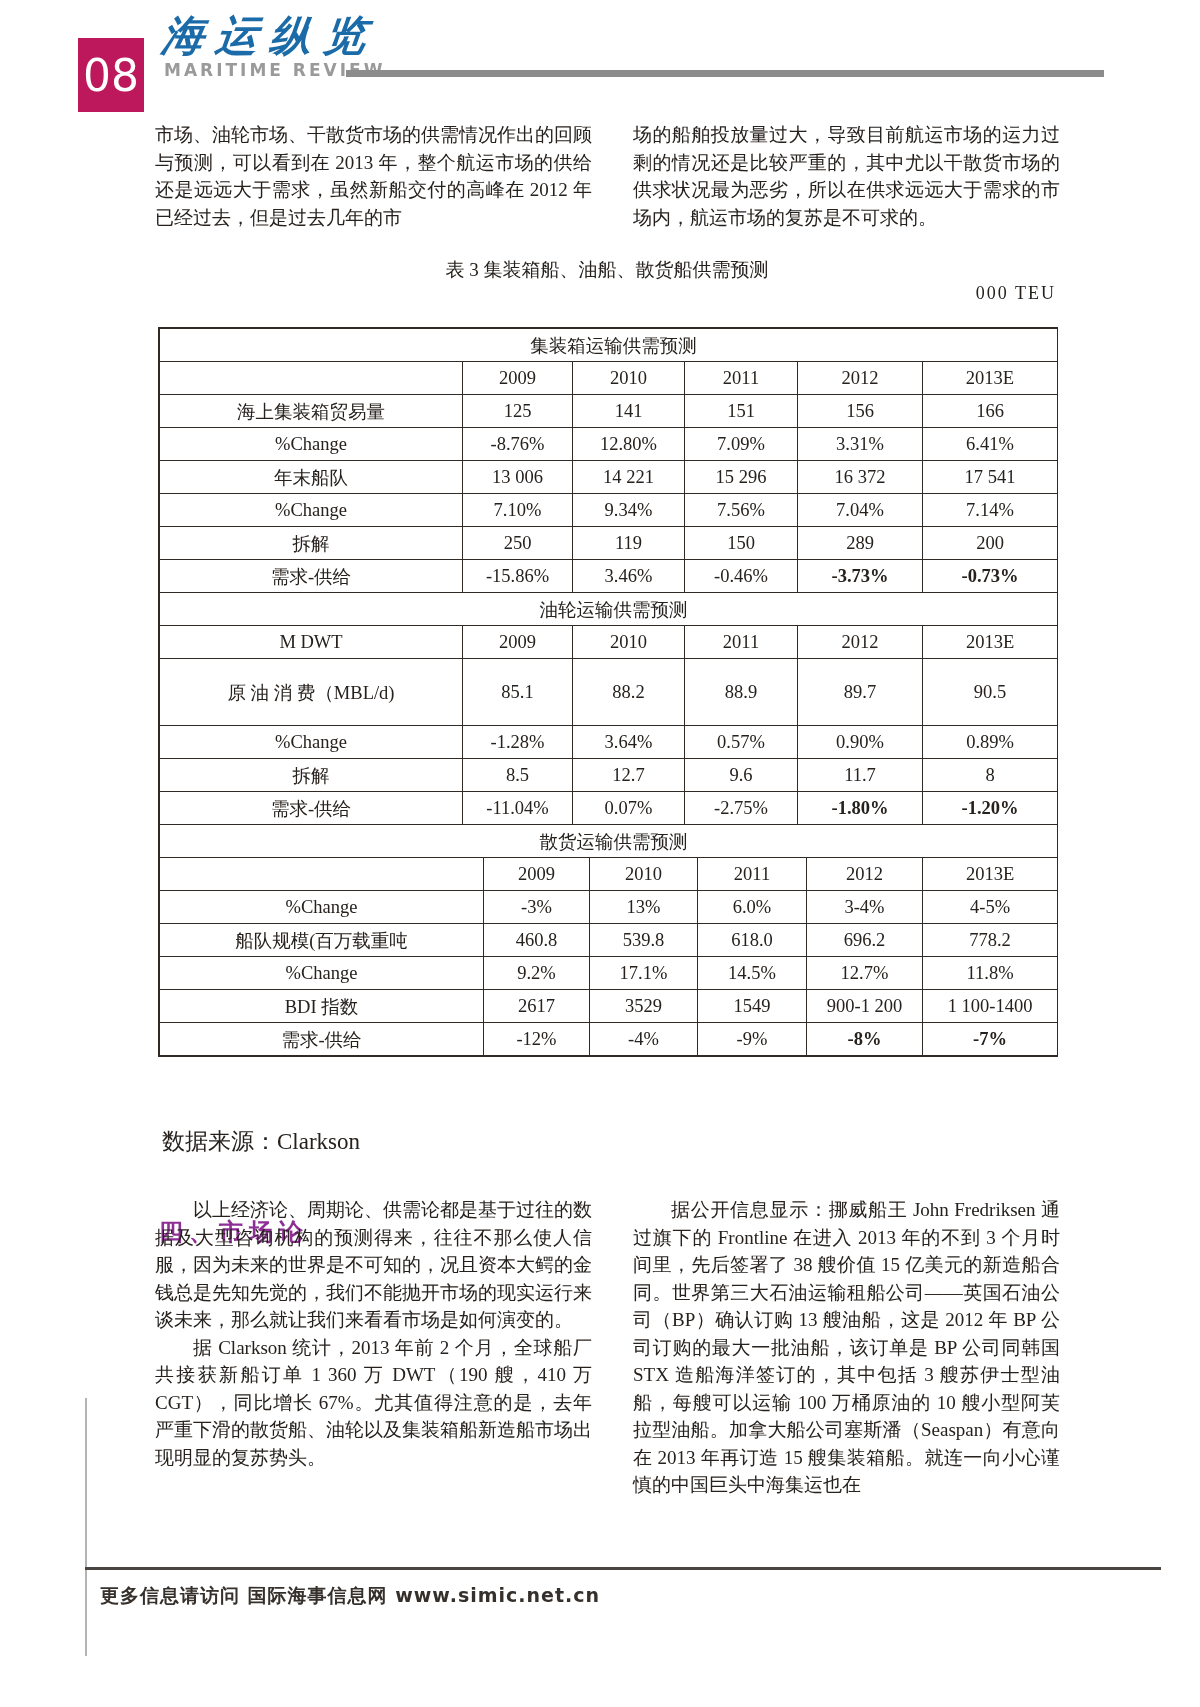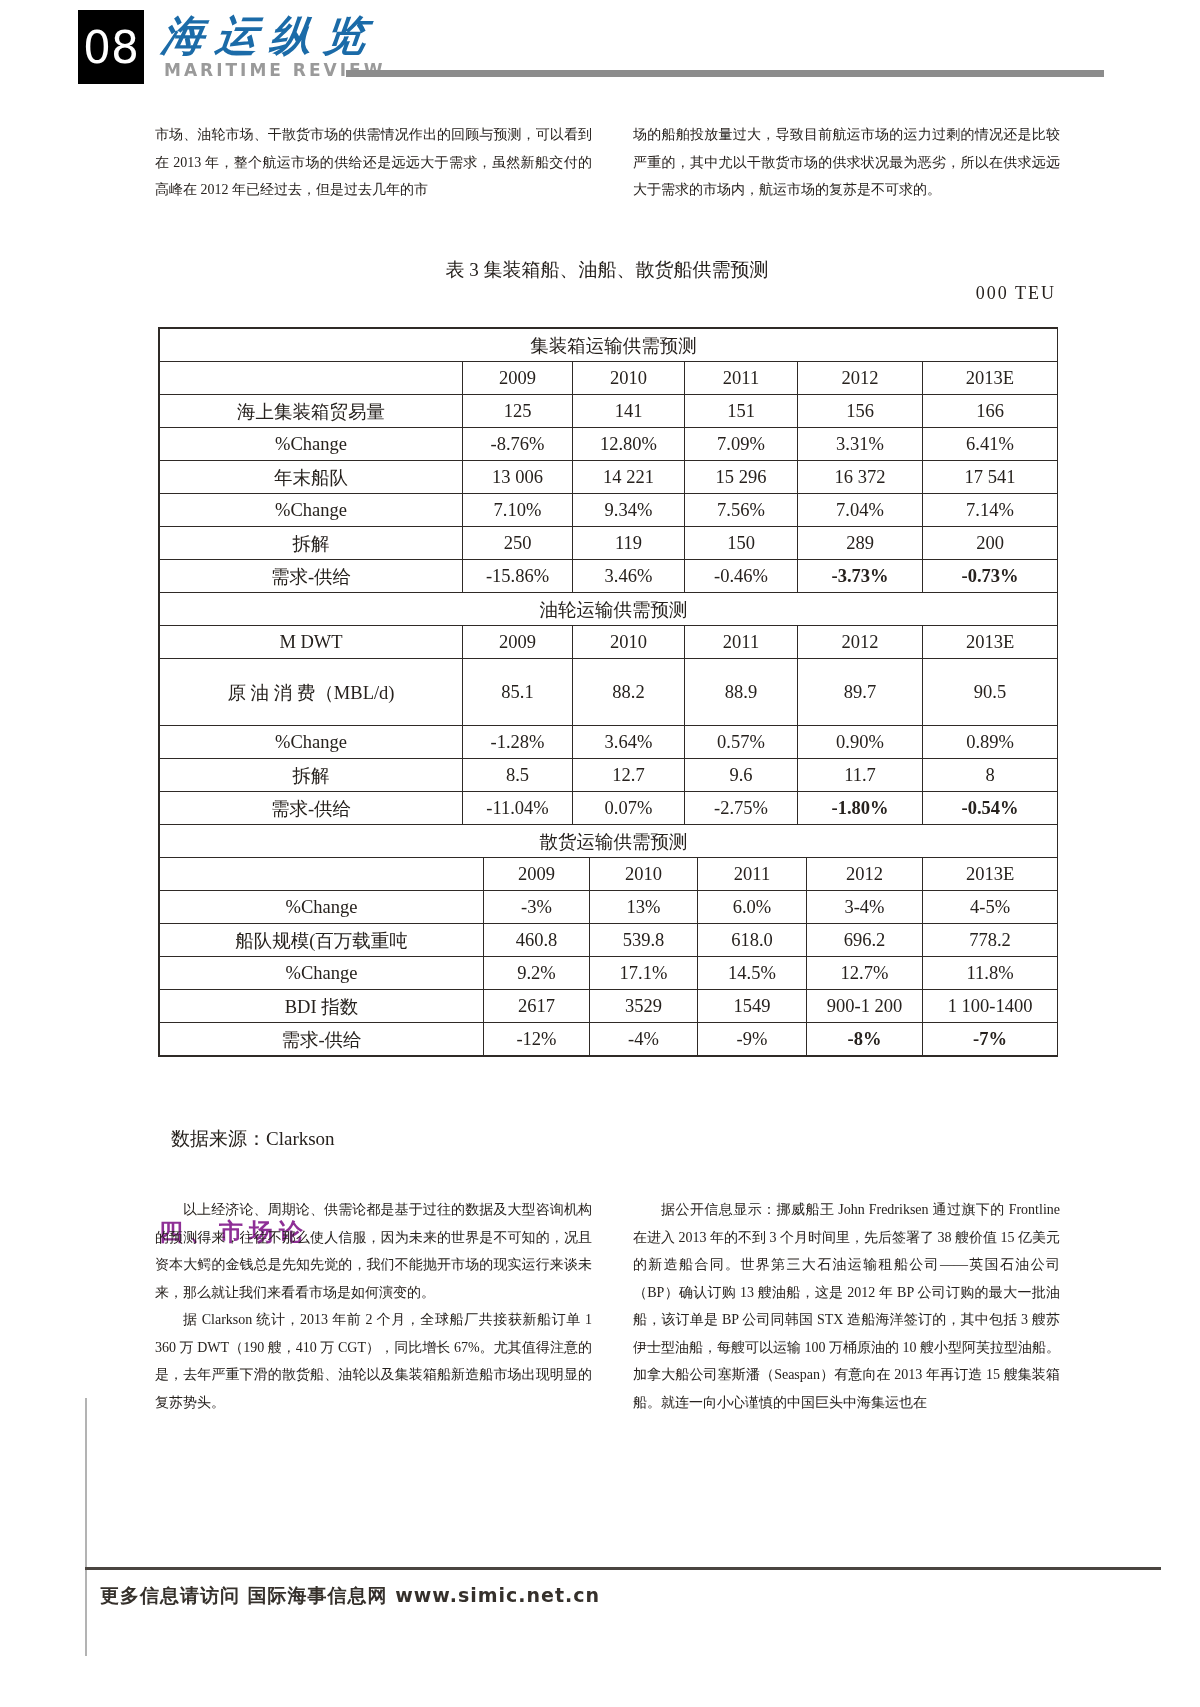--- a/index.html
+++ b/index.html
@@ -30,59 +30,59 @@
     color:#9a9a9a;font-family:"DejaVu Sans","Liberation Sans",sans-serif;
     font-size:17px;letter-spacing:3px;font-weight:bold;
   }
   .header-bar{position:absolute;left:346px;top:70px;width:758px;height:7px;background:#8c8c8c;}
   
   .cols{position:absolute;left:155px;width:905px;}
   .cols::after{content:"";display:block;clear:both;}
   .colL{float:left;width:437px;}
   .colR{float:right;width:427px;}
   .cols p{
-    margin:0;font-size:14px;line-height:27.5px;text-align:justify;
+    margin:0;font-size:19px;line-height:27.5px;text-align:justify;
   }
   .intro{top:121px;}
   .bodytext{top:1196px;}
   .bodytext p.ind{text-indent:2em;}
   
   .tbl-caption{position:absolute;left:158px;top:257px;width:898px;text-align:center;font-size:19px;}
   .tbl-unit{position:absolute;left:158px;top:283px;width:898px;text-align:right;font-size:18px;letter-spacing:2px;}
   .tbl-wrap{position:absolute;left:158px;top:327px;width:898px;border:1px solid #2f2a26;}
   table.ftable{width:100%;border-collapse:collapse;table-layout:fixed;}
   table.ftable + table.ftable{margin-top:-1px;}
   table.ftable td{
     border:1px solid #2f2a26;text-align:center;vertical-align:middle;
     font-size:18.5px;height:32px;padding:0 2px;color:#26211d;overflow:hidden;
   }
   table.ftable td.sec-title{height:32px;padding-left:12px;}
   table.ftable tr.tall td{height:66px;}
   table.ftable td.b{font-weight:bold;}
-  .tbl-source{position:absolute;left:171px;top:1126px;font-size:19px;}
+  .tbl-source{position:absolute;left:162px;top:1126px;font-size:23px;}
   
   .sec4-heading{
     position:absolute;left:143px;top:1200px;margin:16px;
     font-size:24px;font-weight:bold;color:#8e2f96;letter-spacing:6px;
   }
   
   .footer-vline{position:absolute;left:85px;top:1398px;width:2px;height:258px;background:#b3b3b3;}
   .footer-rule{position:absolute;left:85px;top:1567px;width:1076px;height:3px;background:#4a4540;}
   .footer-text{
     position:absolute;left:100px;top:1583px;
     font-family:"DejaVu Sans","Liberation Sans",sans-serif;
     font-size:19px;font-weight:bold;color:#35302b;letter-spacing:1px;
   }
 </style>
 </head>
 <body>
 
 <div class="page">
 
-  <div class="pagenum" style="background: #000000;">
+  <div class="pagenum" style="background: #be185d; margin-top: 28px;">
     <span>08</span>
   </div>
   <div class="brand-cn" style="color: rgb(27, 107, 168);">海运纵览</div>
   <div class="brand-en">MARITIME REVIEW</div>
   <div class="header-bar"></div>
 
   <section class="cols intro">
     <div class="colL">
       <p>市场、油轮市场、干散货市场的供需情况作出的回顾与预测，可以看到在 2013 年，整个航运市场的供给还是远远大于需求，虽然新船交付的高峰在 2012 年已经过去，但是过去几年的市</p>
     </div>
@@ -210,21 +210,21 @@
             <td>9.6</td>
             <td>11.7</td>
             <td>8</td>
           </tr>
           <tr>
             <td>需求-供给</td>
             <td>-11.04%</td>
             <td>0.07%</td>
             <td>-2.75%</td>
             <td class="b">-1.80%</td>
-            <td class="b">-0.54%</td>
+            <td class="b">-1.20%</td>
           </tr>
         </tbody>
       </table>
       <table class="ftable">
         <colgroup>
           <col style="width: 324px;">
           <col style="width: 106px;">
           <col style="width: 108px;">
           <col style="width: 109px;">
           <col style="width: 116px;">

